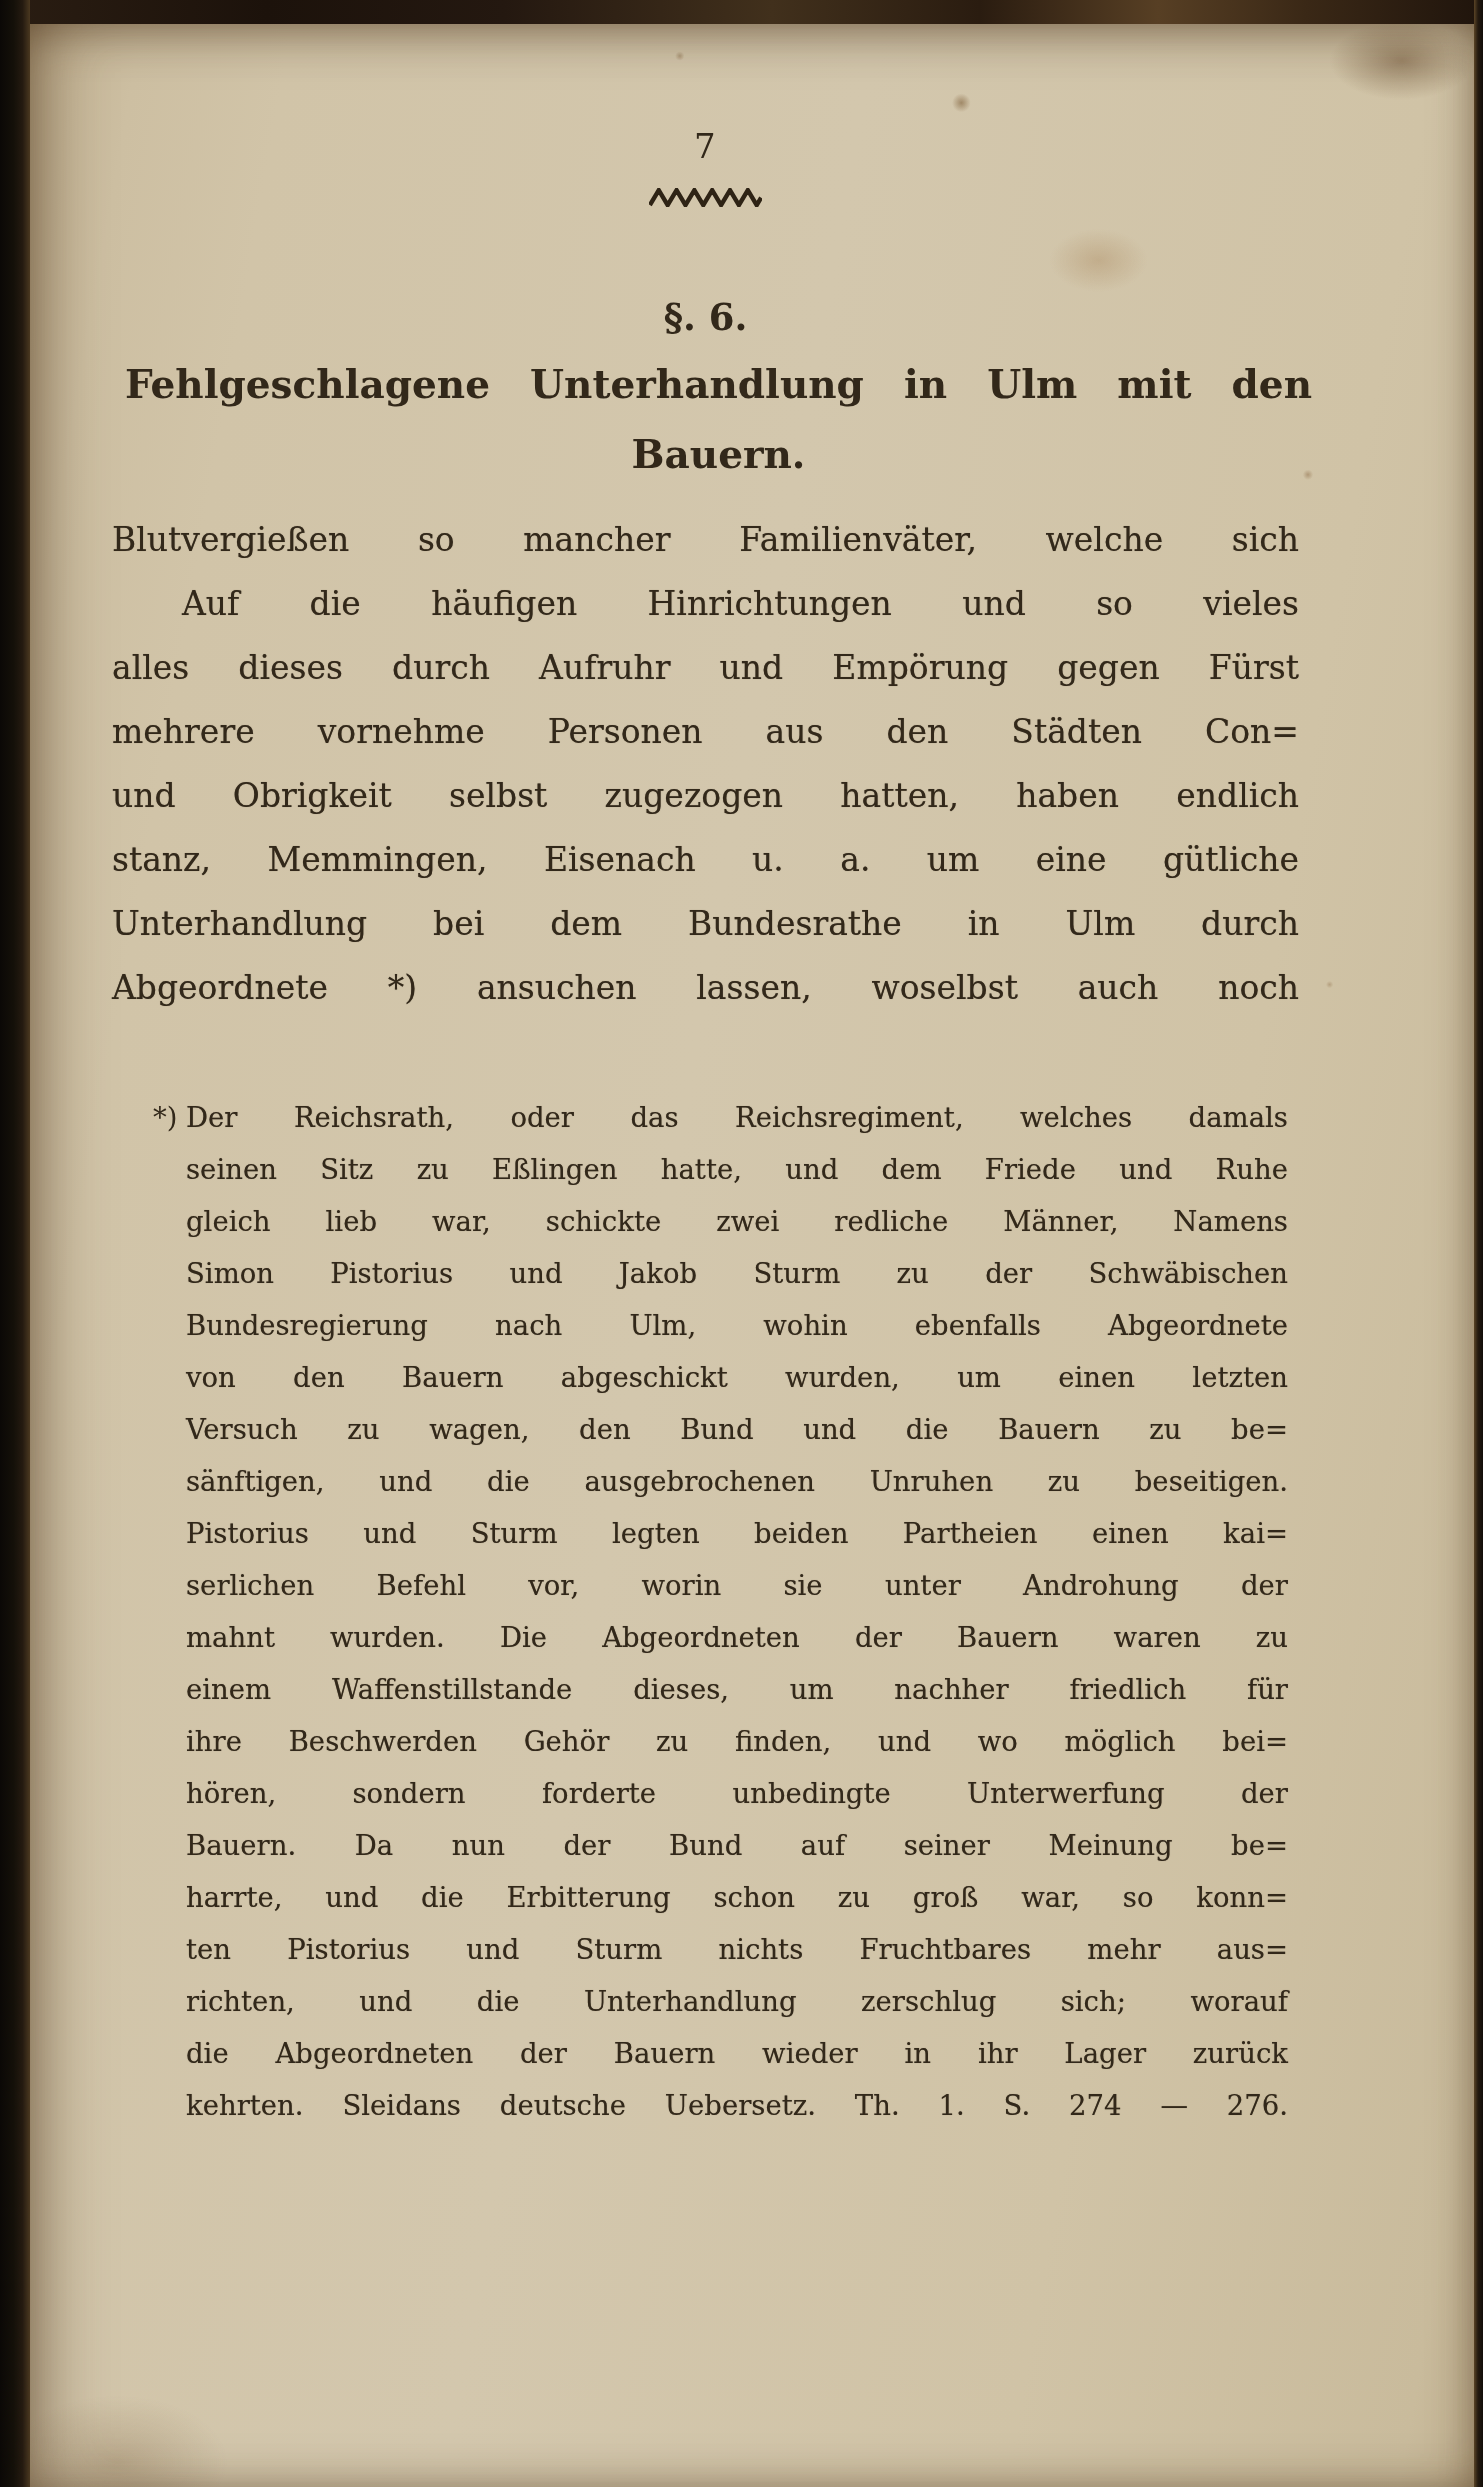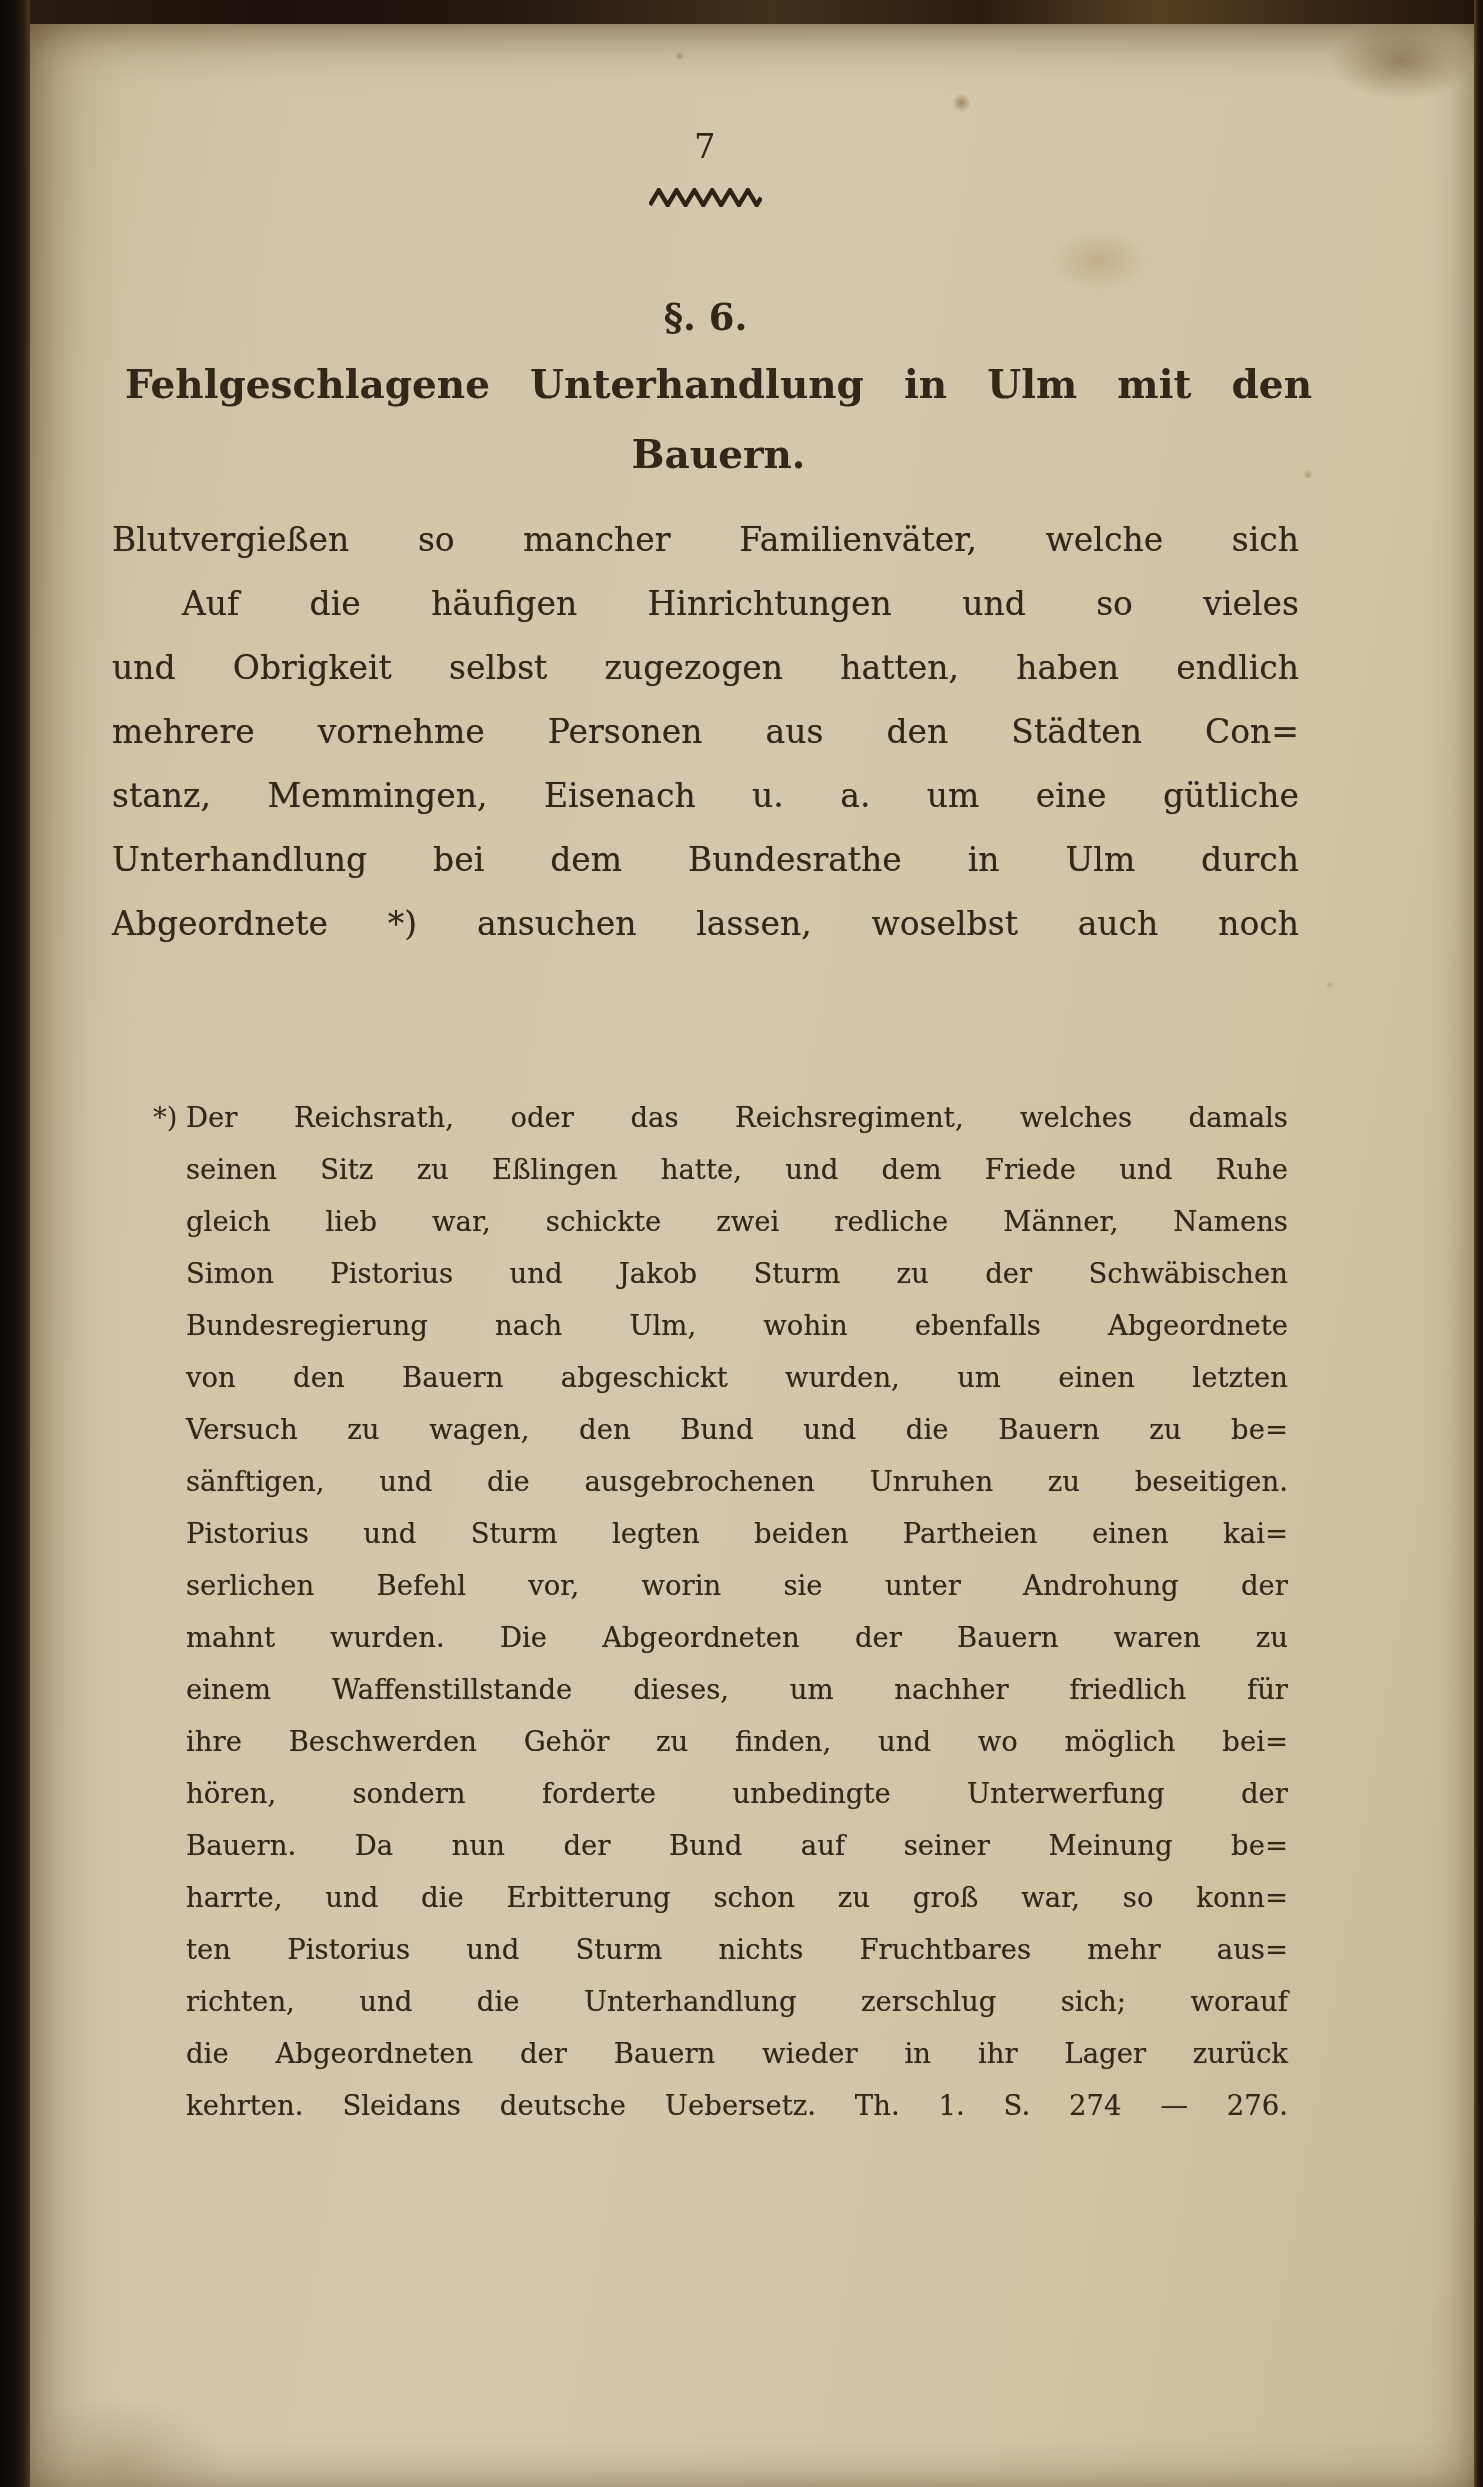--- a/index.html
+++ b/index.html
@@ -81,22 +81,23 @@
       <div class="section-mark">§. 6.</div>
 
       <div class="title">
         <div class="title-line jline">Fehlgeschlagene Unterhandlung in Ulm mit den</div>
         <div class="title-line centered">Bauern.</div>
       </div>
 
       <div class="body">
         <div class="body-line jline">Blutvergießen so mancher Familienväter, welche sich</div>
         <div class="body-line jline indent">Auf die häufigen Hinrichtungen und so vieles</div>
+        <div class="body-line jline">alles dieses durch Aufruhr und Empörung gegen Fürst</div>
+        <div class="body-line jline">mehrere vornehme Personen aus den Städten Con=</div>
         <div class="body-line jline">und Obrigkeit selbst zugezogen hatten, haben endlich</div>
-        <div class="body-line jline">mehrere vornehme Personen aus den Städten Con=</div>
         <div class="body-line jline">stanz, Memmingen, Eisenach u. a. um eine gütliche</div>
         <div class="body-line jline">Unterhandlung bei dem Bundesrathe in Ulm durch</div>
         <div class="body-line jline">Abgeordnete *) ansuchen lassen, woselbst auch noch</div>
       </div>
 
       <div class="footnote">
         <div class="fn-marker">*)</div>
         <div class="fn-lines">
           <div class="fn-line jline">Der Reichsrath, oder das Reichsregiment, welches damals</div>
           <div class="fn-line jline">seinen Sitz zu Eßlingen hatte, und dem Friede und Ruhe</div>

